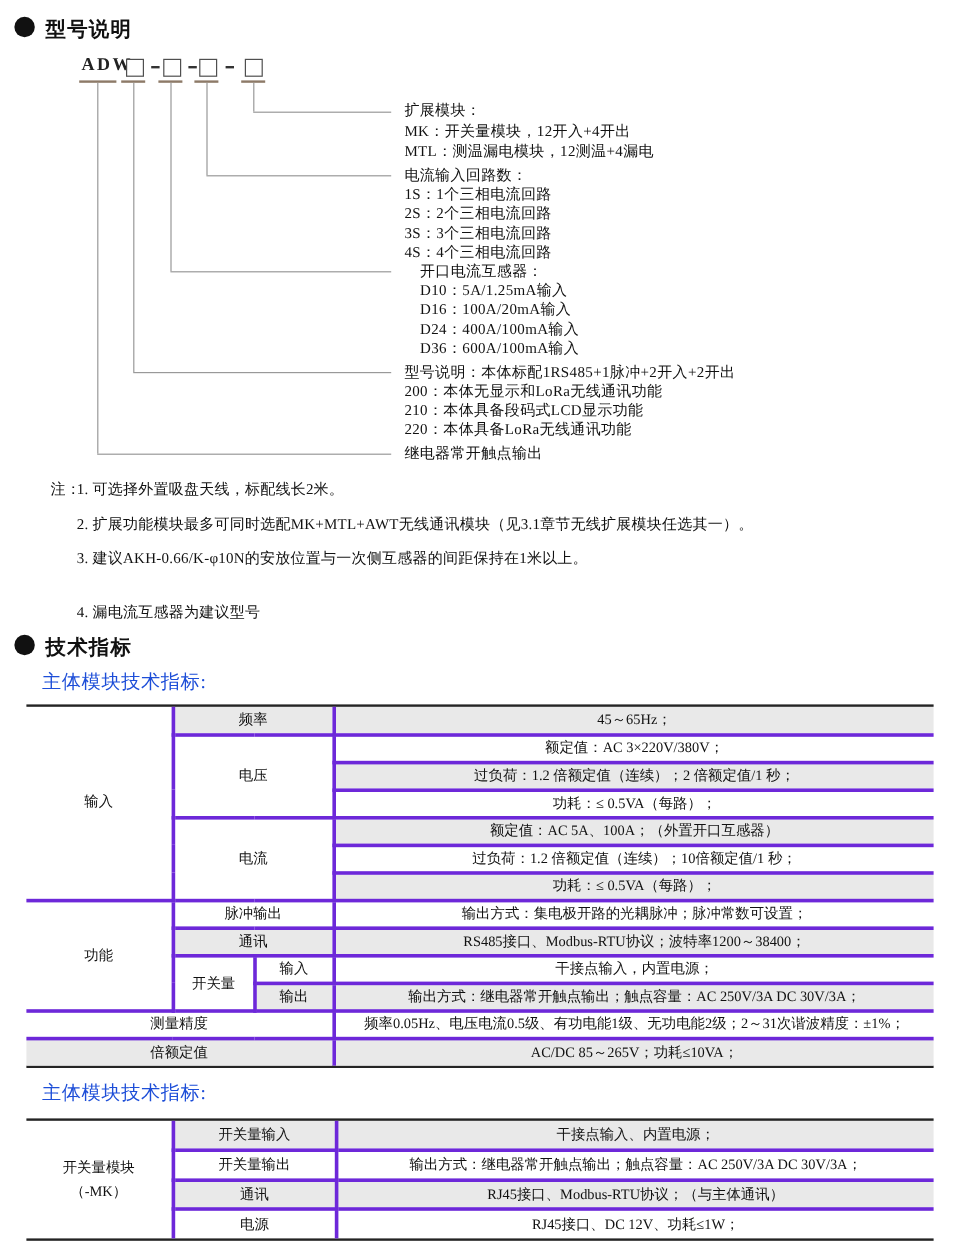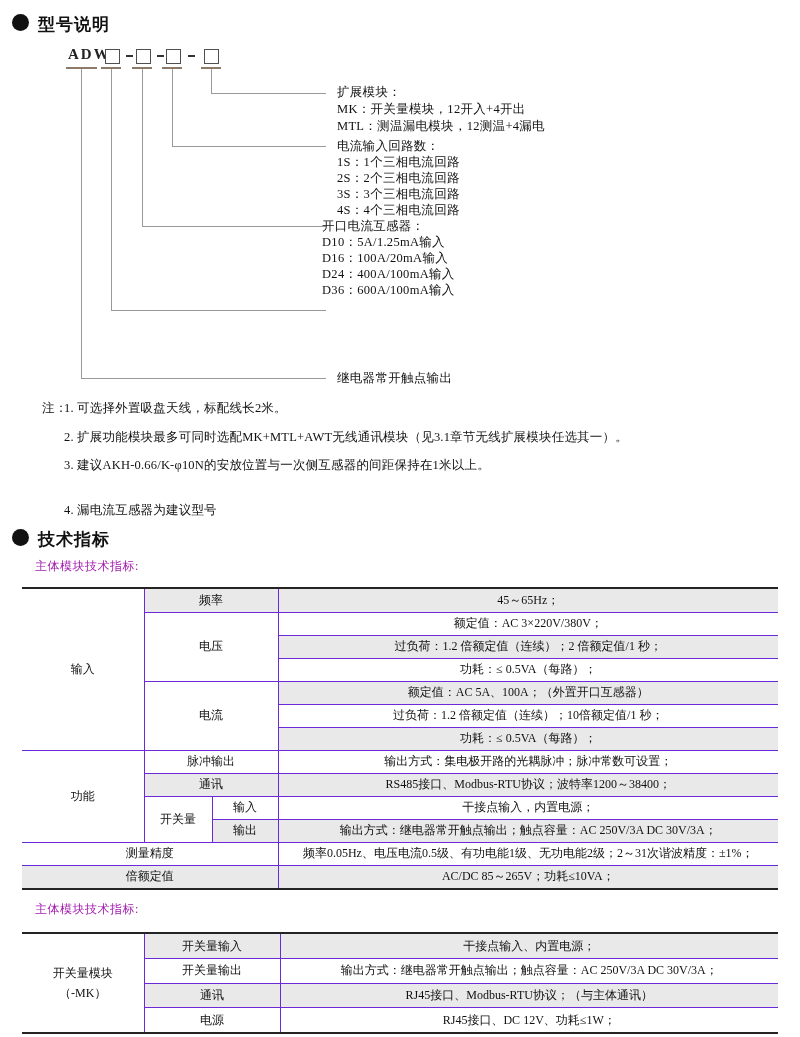--- a/index.html
+++ b/index.html
@@ -4,39 +4,39 @@
 <style>
   html,body{margin:0;padding:0;background:#fff;}
   .page{
     position:relative;width:800px;height:1037px;background:#ffffff;
     font-family:Liberation Serif, serif;color:#1a1a1a;overflow:hidden;
   }
   .abs{position:absolute;}
   
   .bullet{width:17px;height:17px;border-radius:50%;background:#111;}
   .sec-title{font-size:17px;font-weight:bold;color:#111;letter-spacing:1px;}
-  .subtitle{font-size:12px;color:#a21caf;letter-spacing:0.5px;}
+  .subtitle{font-size:16px;color:#1d4ed8;letter-spacing:0.5px;}
   
   .model-prefix{font-size:15px;font-weight:bold;letter-spacing:2px;color:#222;}
   .dbox{width:13px;height:13px;border:1.5px solid #4f4f4f;background:#fff;}
   .dash{width:7px;height:2px;background:#333;}
   .uline{height:2px;background:#8d7a68;}
   .vline{width:1px;background:#999;}
   .hline{height:1px;background:#999;}
   .dblock{font-size:12.5px;color:#111;letter-spacing:0.3px;}
   .dblock div{white-space:nowrap;}
   .lh17 div{line-height:17px;}
   .lh16 div{line-height:16px;}
   
   .note{font-size:12.5px;color:#111;white-space:nowrap;letter-spacing:0.2px;}
   
   .tbl-wrap{border-top:2px solid #242424;border-bottom:2px solid #242424;}
   table.spec{border-collapse:collapse;border-style:hidden;table-layout:fixed;width:756px;}
   table.spec td{
-    border:1px solid #6d28d9;padding:0 2px;text-align:center;vertical-align:middle;
+    border:3px solid #6d28d9;padding:0 2px;text-align:center;vertical-align:middle;
     font-size:12px;color:#111;white-space:nowrap;overflow:hidden;background:#fff;
   }
   table.spec tr{height:23px;}
   table.ext tr{height:24.5px;}
   tr.sh td{background:#e9e9e9;}
   table.spec td.merged{background:#ffffff;}
   .mod-cell div{line-height:20px;}
 </style>
 </head>
 <body>
@@ -78,26 +78,32 @@
     <div>MK：开关量模块，12开入+4开出</div>
     <div>MTL：测温漏电模块，12测温+4漏电</div>
   </div>
   <div class="abs dblock lh16" style="left:337px;top:138px;">
     <div>电流输入回路数：</div>
     <div>1S：1个三相电流回路</div>
     <div>2S：2个三相电流回路</div>
     <div>3S：3个三相电流回路</div>
     <div>4S：4个三相电流回路</div>
   </div>
-  <div class="abs dblock lh16" style="left:322px;top:218px;">
+  <div class="abs dblock lh16" style="left:350px;top:218px;">
     <div>开口电流互感器：</div>
     <div>D10：5A/1.25mA输入</div>
     <div>D16：100A/20mA输入</div>
     <div>D24：400A/100mA输入</div>
     <div>D36：600A/100mA输入</div>
+  </div>
+  <div class="abs dblock lh16" style="left:337px;top:302px;">
+    <div>型号说明：本体标配1RS485+1脉冲+2开入+2开出</div>
+    <div>200：本体无显示和LoRa无线通讯功能</div>
+    <div>210：本体具备段码式LCD显示功能</div>
+    <div>220：本体具备LoRa无线通讯功能</div>
   </div>
   <div class="abs dblock lh16" style="left:337px;top:370px;">
     <div>继电器常开触点输出</div>
   </div>
 
   <div class="abs note" style="left:42px;top:400px;">注：</div>
   <div class="abs note" style="left:64px;top:400px;">1. 可选择外置吸盘天线，标配线长2米。</div>
   <div class="abs note" style="left:64px;top:429px;">2. 扩展功能模块最多可同时选配MK+MTL+AWT无线通讯模块（见3.1章节无线扩展模块任选其一）。</div>
   <div class="abs note" style="left:64px;top:457px;">3. 建议AKH-0.66/K-φ10N的安放位置与一次侧互感器的间距保持在1米以上。</div>
   <div class="abs note" style="left:64px;top:502px;">4. 漏电流互感器为建议型号</div>

